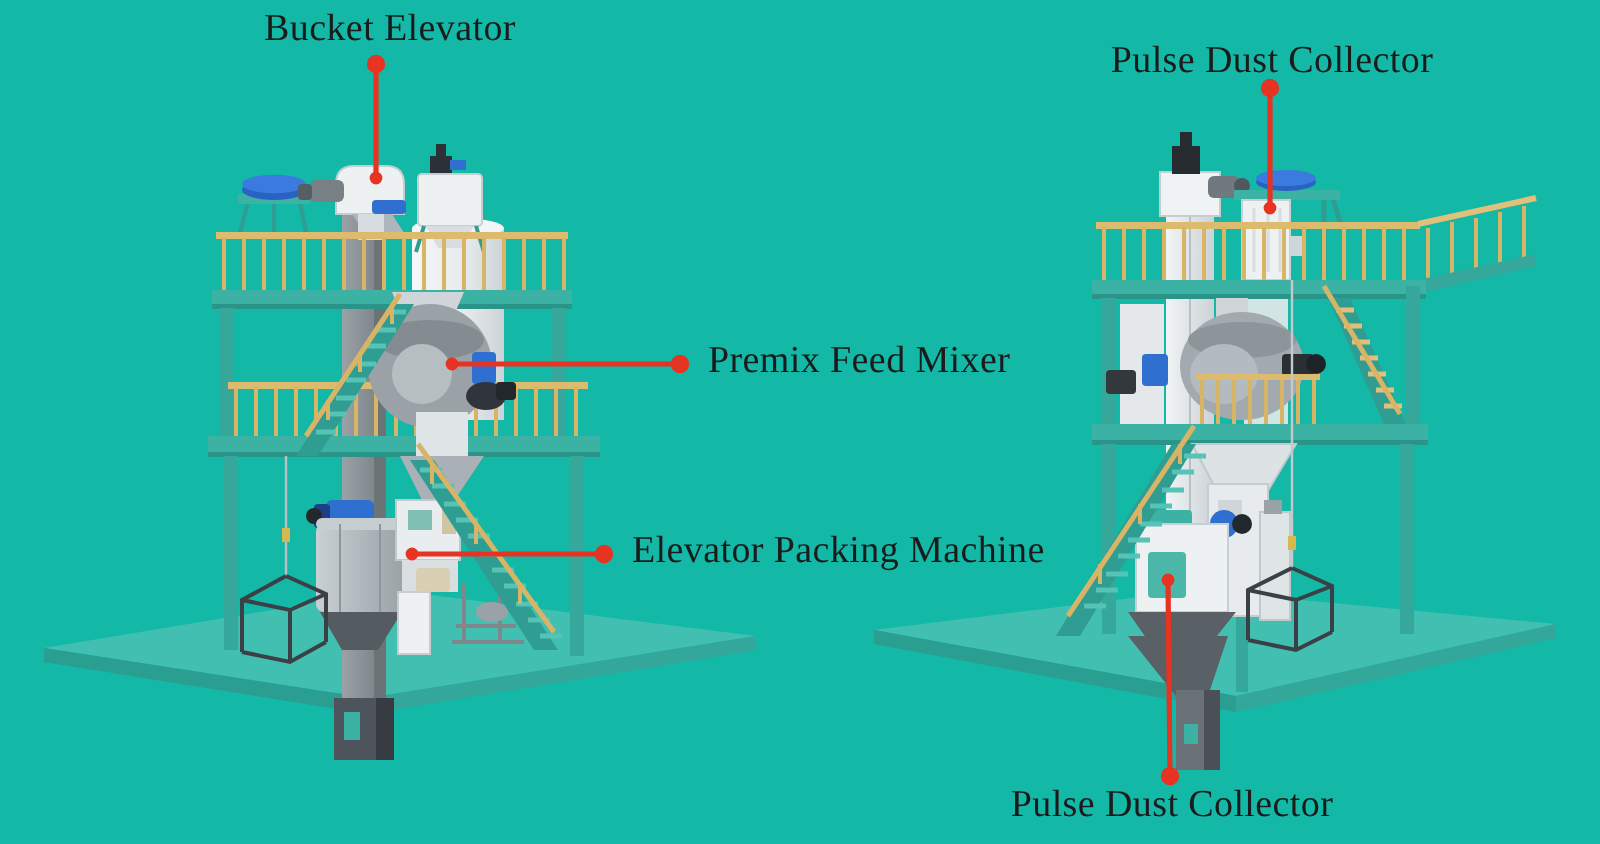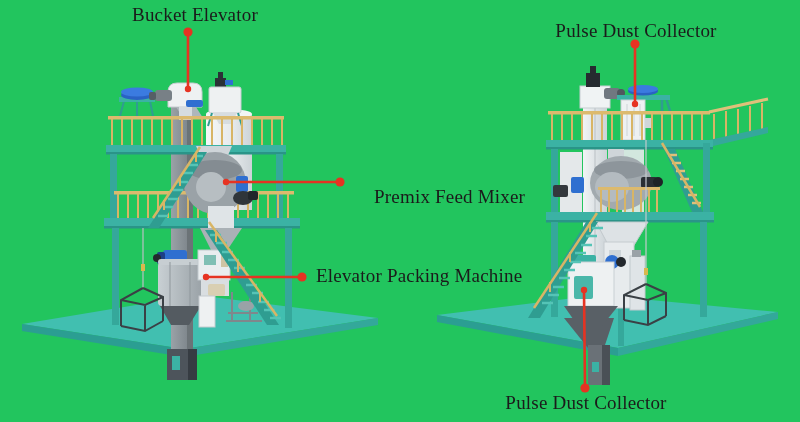--- a/index.html
+++ b/index.html
@@ -1,17 +1,17 @@
 <!DOCTYPE html>
 <html><head>
 <meta charset="utf-8">
 <style>
   html,body{margin:0;padding:0;background:#ffffff;}
   .scene{
-    position:relative;width:800px;height:422px;background:#22c55e;
+    position:relative;width:800px;height:422px;background:#14b8a6;
     overflow:hidden;font-family:"Liberation Serif","DejaVu Serif",serif;
   }
   .machine-svg{position:absolute;left:0;top:0;}
   .callout-label{
     position:absolute;color:#1b1b1b;font-size:19px;line-height:22px;
     white-space:nowrap;letter-spacing:0.2px;
   }
   .centered{transform:translateX(-50%);}
 </style>
 </head>
@@ -301,21 +301,21 @@
     <g>
       <line x1="585" y1="388" x2="584" y2="290" stroke-width="2.6"></line>
       <circle cx="585" cy="388" r="4.6" stroke="none"></circle>
       <circle cx="584" cy="290" r="3.2" stroke="none"></circle>
     </g>
   </g>
 </svg>
 
 <div class="callout-label centered" style="left:195px;top:4px;">Bucket Elevator</div>
 
-<div class="callout-label" style="left:374px;top:170px;margin-top:16px;">Premix Feed Mixer</div>
+<div class="callout-label" style="left:354px;top:170px;">Premix Feed Mixer</div>
 
 <div class="callout-label" style="left:316px;top:265px;">Elevator Packing Machine</div>
 
 <div class="callout-label centered" style="left:636px;top:20px;">Pulse Dust Collector</div>
 
 <div class="callout-label centered" style="left:586px;top:392px;">Pulse Dust Collector</div>
 
 </div>
 
 </body></html>

